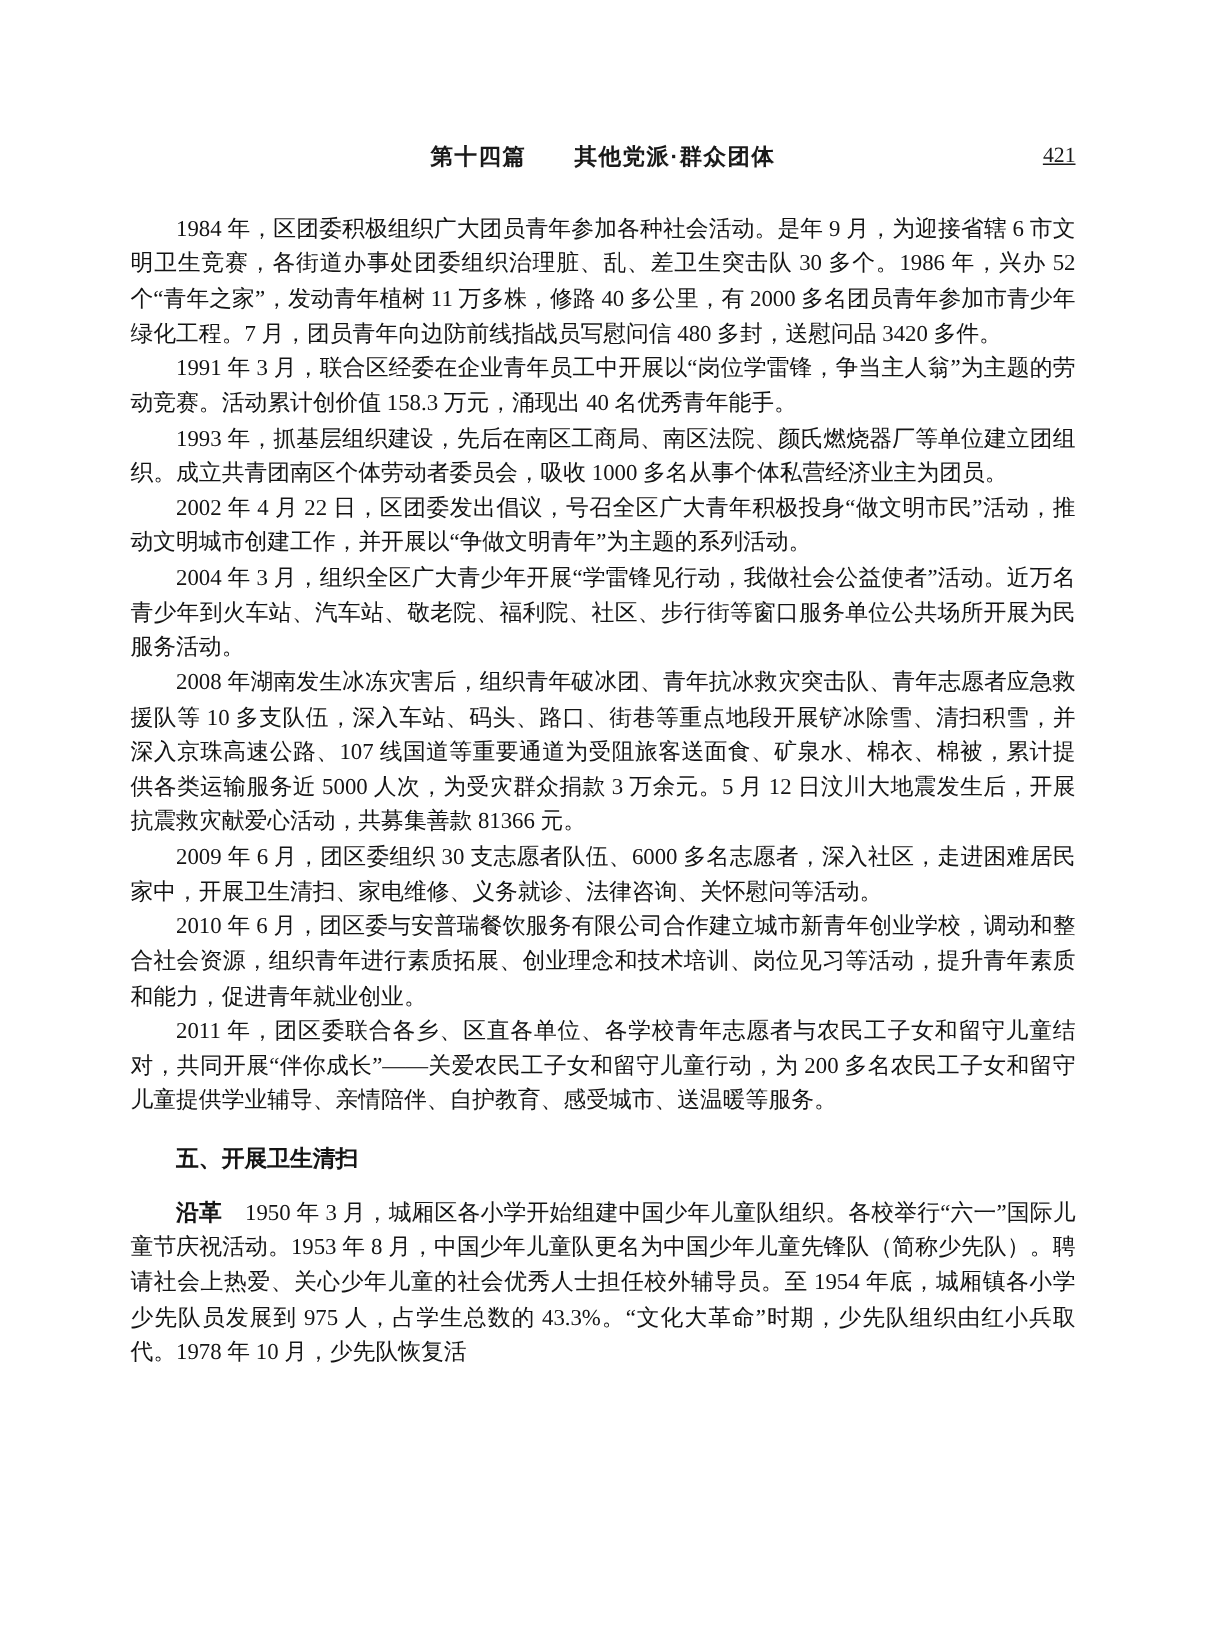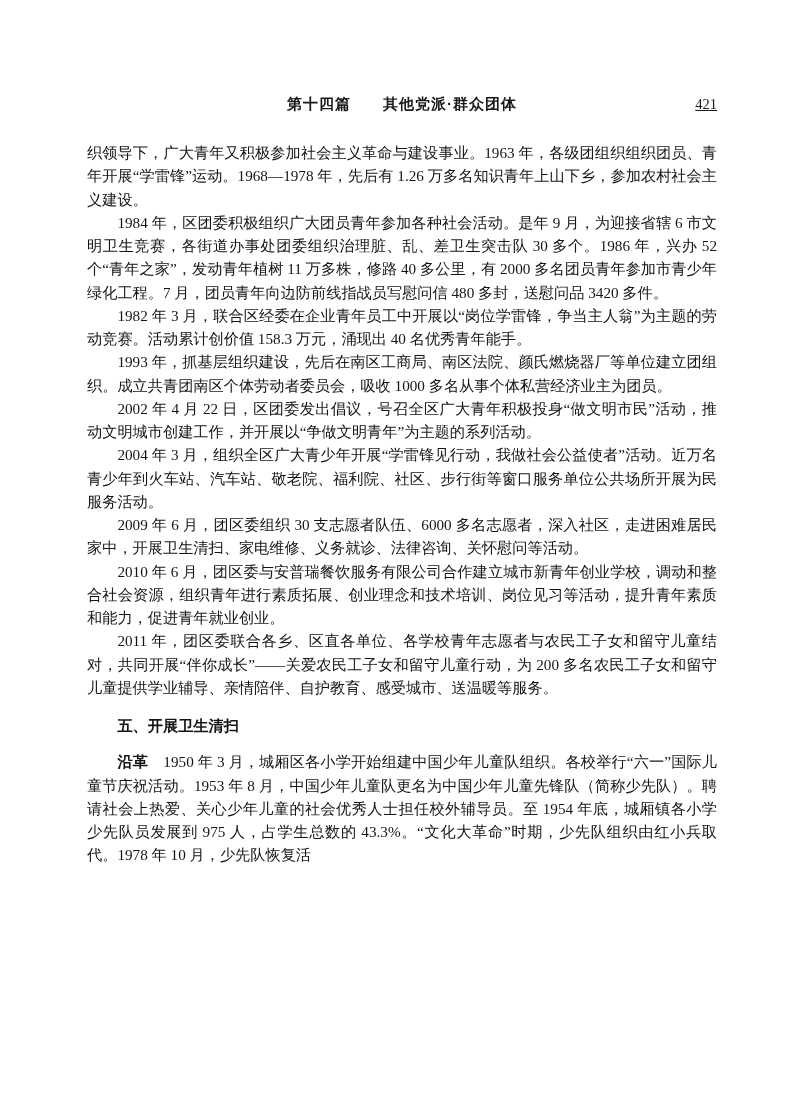--- a/index.html
+++ b/index.html
@@ -69,26 +69,26 @@
 <body>
 
 <div class="page">
 
   <header class="page-header">
     <span class="header-title">第十四篇　　其他党派·群众团体</span>
     <span class="page-number">421</span>
   </header>
 
   <main class="body-text">
-    <p class="para no-indent">织领导下，广大青年又积极参加社会主义革命与建设事业。1963 年，各级团组织组织团员、青年开展“学雷锋”运动。1968—1978 年，先后有 1.26 万多名知识青年上山下乡，参加农村社会主义建设。</p>
     <p class="para">1984 年，区团委积极组织广大团员青年参加各种社会活动。是年 9 月，为迎接省辖 6 市文明卫生竞赛，各街道办事处团委组织治理脏、乱、差卫生突击队 30 多个。1986 年，兴办 52 个“青年之家”，发动青年植树 11 万多株，修路 40 多公里，有 2000 多名团员青年参加市青少年绿化工程。7 月，团员青年向边防前线指战员写慰问信 480 多封，送慰问品 3420 多件。</p>
-    <p class="para">1982 年 3 月，联合区经委在企业青年员工中开展以“岗位学雷锋，争当主人翁”为主题的劳动竞赛。活动累计创价值 158.3 万元，涌现出 40 名优秀青年能手。</p>
+    <p class="para">1991 年 3 月，联合区经委在企业青年员工中开展以“岗位学雷锋，争当主人翁”为主题的劳动竞赛。活动累计创价值 158.3 万元，涌现出 40 名优秀青年能手。</p>
     <p class="para">1993 年，抓基层组织建设，先后在南区工商局、南区法院、颜氏燃烧器厂等单位建立团组织。成立共青团南区个体劳动者委员会，吸收 1000 多名从事个体私营经济业主为团员。</p>
     <p class="para">2002 年 4 月 22 日，区团委发出倡议，号召全区广大青年积极投身“做文明市民”活动，推动文明城市创建工作，并开展以“争做文明青年”为主题的系列活动。</p>
     <p class="para">2004 年 3 月，组织全区广大青少年开展“学雷锋见行动，我做社会公益使者”活动。近万名青少年到火车站、汽车站、敬老院、福利院、社区、步行街等窗口服务单位公共场所开展为民服务活动。</p>
+    <p class="para">2008 年湖南发生冰冻灾害后，组织青年破冰团、青年抗冰救灾突击队、青年志愿者应急救援队等 10 多支队伍，深入车站、码头、路口、街巷等重点地段开展铲冰除雪、清扫积雪，并深入京珠高速公路、107 线国道等重要通道为受阻旅客送面食、矿泉水、棉衣、棉被，累计提供各类运输服务近 5000 人次，为受灾群众捐款 3 万余元。5 月 12 日汶川大地震发生后，开展抗震救灾献爱心活动，共募集善款 81366 元。</p>
     <p class="para">2009 年 6 月，团区委组织 30 支志愿者队伍、6000 多名志愿者，深入社区，走进困难居民家中，开展卫生清扫、家电维修、义务就诊、法律咨询、关怀慰问等活动。</p>
     <p class="para">2010 年 6 月，团区委与安普瑞餐饮服务有限公司合作建立城市新青年创业学校，调动和整合社会资源，组织青年进行素质拓展、创业理念和技术培训、岗位见习等活动，提升青年素质和能力，促进青年就业创业。</p>
     <p class="para">2011 年，团区委联合各乡、区直各单位、各学校青年志愿者与农民工子女和留守儿童结对，共同开展“伴你成长”——关爱农民工子女和留守儿童行动，为 200 多名农民工子女和留守儿童提供学业辅导、亲情陪伴、自护教育、感受城市、送温暖等服务。</p>
 
     <h3 class="section-heading">五、开展卫生清扫</h3>
 
     <p class="para"><strong class="lead">沿革</strong><span>　1950 年 3 月，城厢区各小学开始组建中国少年儿童队组织。各校举行“六一”国际儿童节庆祝活动。1953 年 8 月，中国少年儿童队更名为中国少年儿童先锋队（简称少先队）。聘请社会上热爱、关心少年儿童的社会优秀人士担任校外辅导员。至 1954 年底，城厢镇各小学少先队员发展到 975 人，占学生总数的 43.3%。“文化大革命”时期，少先队组织由红小兵取代。1978 年 10 月，少先队恢复活</span></p>
   </main>
 
 </div>

